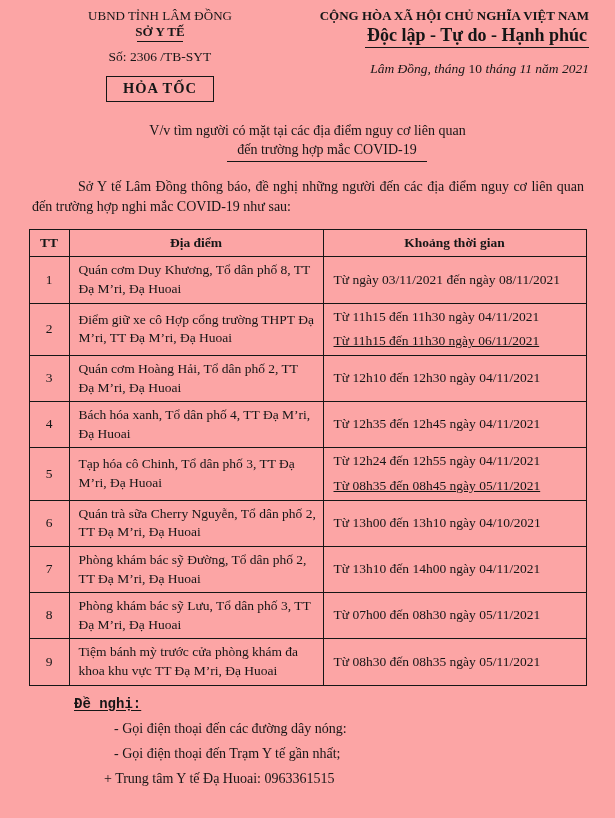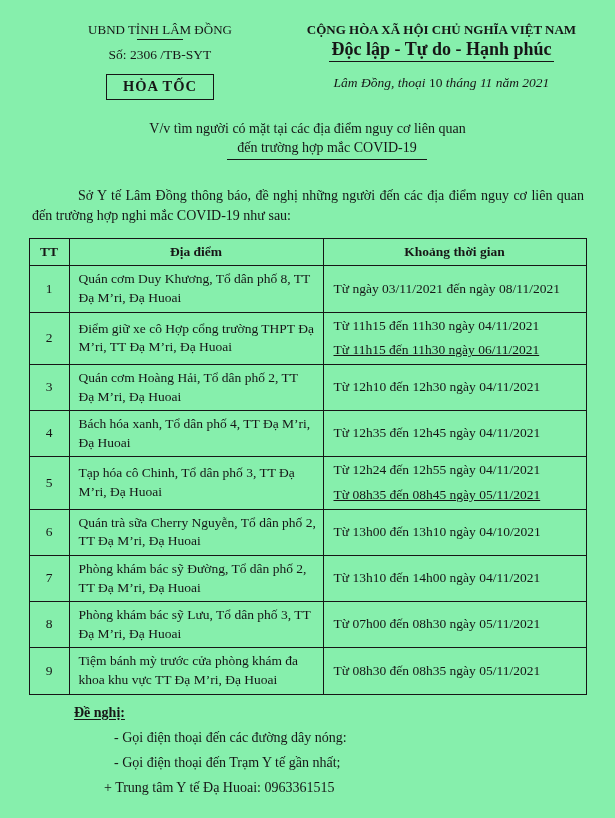--- a/index.html
+++ b/index.html
@@ -2,26 +2,26 @@
 <html><head>
 <meta charset="utf-8">
 <style>
   * { box-sizing: border-box; margin: 0; padding: 0; }
   html, body { background: #ffffff; }
   body {
     width: 615px; height: 818px; overflow: hidden;
     font-family: "Liberation Serif", "DejaVu Serif", serif;
     color: #161616;
   }
-  .page { width: 615px; height: 818px; background: #86efac; padding-top: 21px; }
+  .page { width: 615px; height: 818px; background: #fca5a5; padding-top: 7px; }
 
   
   .header { display: flex; padding: 0 26px; }
   .header-left { width: 268px; text-align: center; }
-  .header-right { flex: 1; text-align: center; }
+  .header-right { flex: 1; text-align: right; }
   .org-parent { font-size: 13px; line-height: 17px; }
   .org-name { font-size: 13px; font-weight: bold; line-height: 16px; }
   .short-rule { width: 46px; border-bottom: 1.5px solid #161616; margin: 1px auto 0 auto; }
   .doc-number { font-size: 13.5px; margin-top: 7px; }
   .stamp-box {
     display: inline-block; border: 1.5px solid #161616;
     font-weight: bold; font-size: 14.5px; letter-spacing: 1px;
     padding: 3px 16px 4px 16px; margin-top: 11px;
   }
   .national-title { font-size: 13px; font-weight: bold; line-height: 17px; }
@@ -38,21 +38,21 @@
   .title-main { font-size: 15.5px; font-weight: bold; letter-spacing: 0.2px; }
   .subtitle-1 { font-size: 14px; margin-top: 3px; }
   .subtitle-2-wrap { margin-top: 1px; margin-left: 39px; }
   .subtitle-2 {
     display: inline-block; font-size: 14px;
     border-bottom: 1.5px solid #161616; padding: 0 10px 3px 10px;
   }
 
   
   .intro {
-    margin: 26px 31px 0 32px; font-size: 14px; line-height: 1.42;
+    margin: 15px 31px 0 32px; font-size: 14px; line-height: 1.42;
     text-align: justify; text-indent: 46px;
   }
 
   
   .doc-table {
     width: 558px; margin: 12px auto 0 auto;
     border-collapse: collapse; table-layout: fixed;
   }
   .doc-table th, .doc-table td {
     border: 1.5px solid #161616; font-size: 13.5px;
@@ -62,45 +62,47 @@
   .col-tt   { width: 40px;  text-align: center; }
   .col-loc  { width: 254px; padding: 4px 6px 4px 9px; }
   .col-time { padding: 4px 4px 4px 10px; }
   .time-line + .time-line { margin-top: 6px; text-decoration: underline; }
 
   
   .footer { margin: 10px 0 0 74px; font-size: 14px; }
   .footer-heading {
     font-weight: bold; text-decoration: underline;
     text-underline-offset: 2px;
+    font-family: Liberation Mono, monospace;
   }
   .footer-items { margin-top: 9px; }
   .footer-item { margin-left: 40px; margin-bottom: 9px; }
   .footer-item:last-child { margin-left: 30px; }
 </style>
 </head>
 <body>
 
 <div class="page">
 
   <div class="header">
     <div class="header-left">
       <div class="org-parent">UBND TỈNH LÂM ĐỒNG</div>
+      <div class="org-name">SỞ Y TẾ</div>
       <div class="short-rule"></div>
       <div class="doc-number">Số: 2306 /TB-SYT</div>
       <div>
         <span class="stamp-box">HỎA TỐC</span>
       </div>
     </div>
     <div class="header-right">
       <div class="national-title">CỘNG HÒA XÃ HỘI CHỦ NGHĨA VIỆT NAM</div>
       <div class="national-motto-wrap">
         <span class="national-motto">Độc lập - Tự do - Hạnh phúc</span>
       </div>
-      <div class="date-line"><span>Lâm Đồng, thoại </span><span class="date-day">10</span><span> tháng 11 năm 2021</span></div>
+      <div class="date-line"><span>Lâm Đồng, tháng </span><span class="date-day">10</span><span> tháng 11 năm 2021</span></div>
     </div>
   </div>
 
   <div class="title-block">
     <div class="subtitle-1">V/v tìm người có mặt tại các địa điểm nguy cơ liên quan</div>
     <div class="subtitle-2-wrap">
       <span class="subtitle-2">đến trường hợp mắc COVID-19</span>
     </div>
   </div>
 

